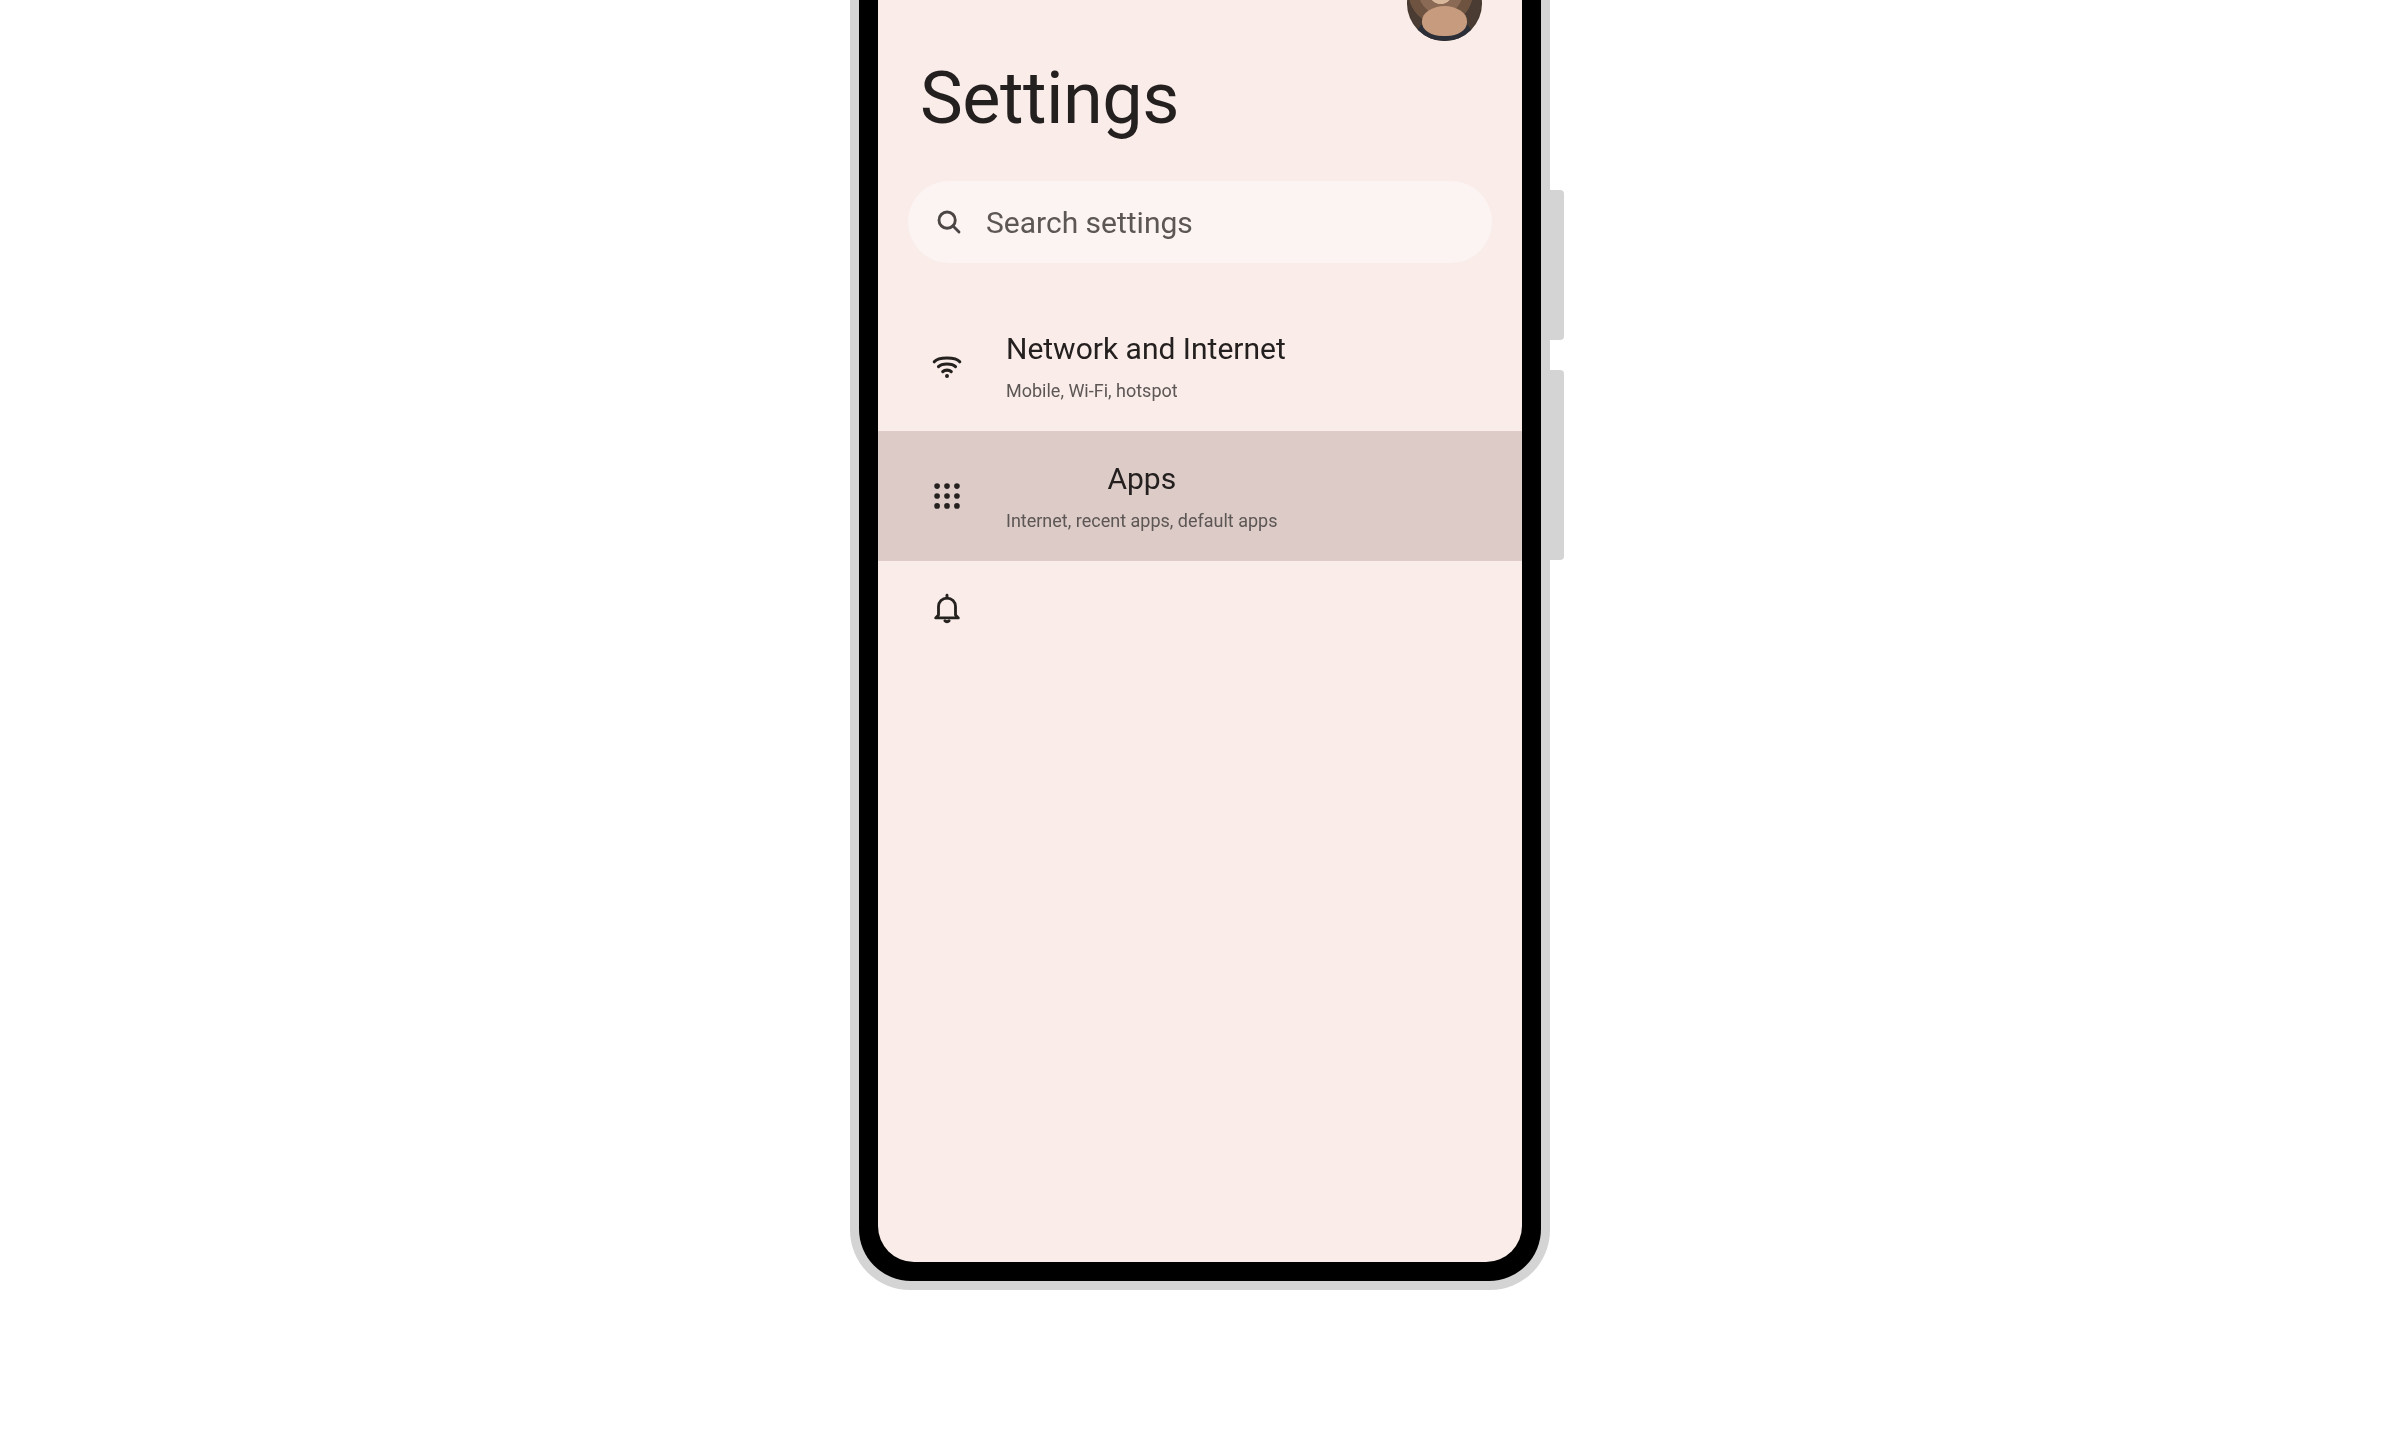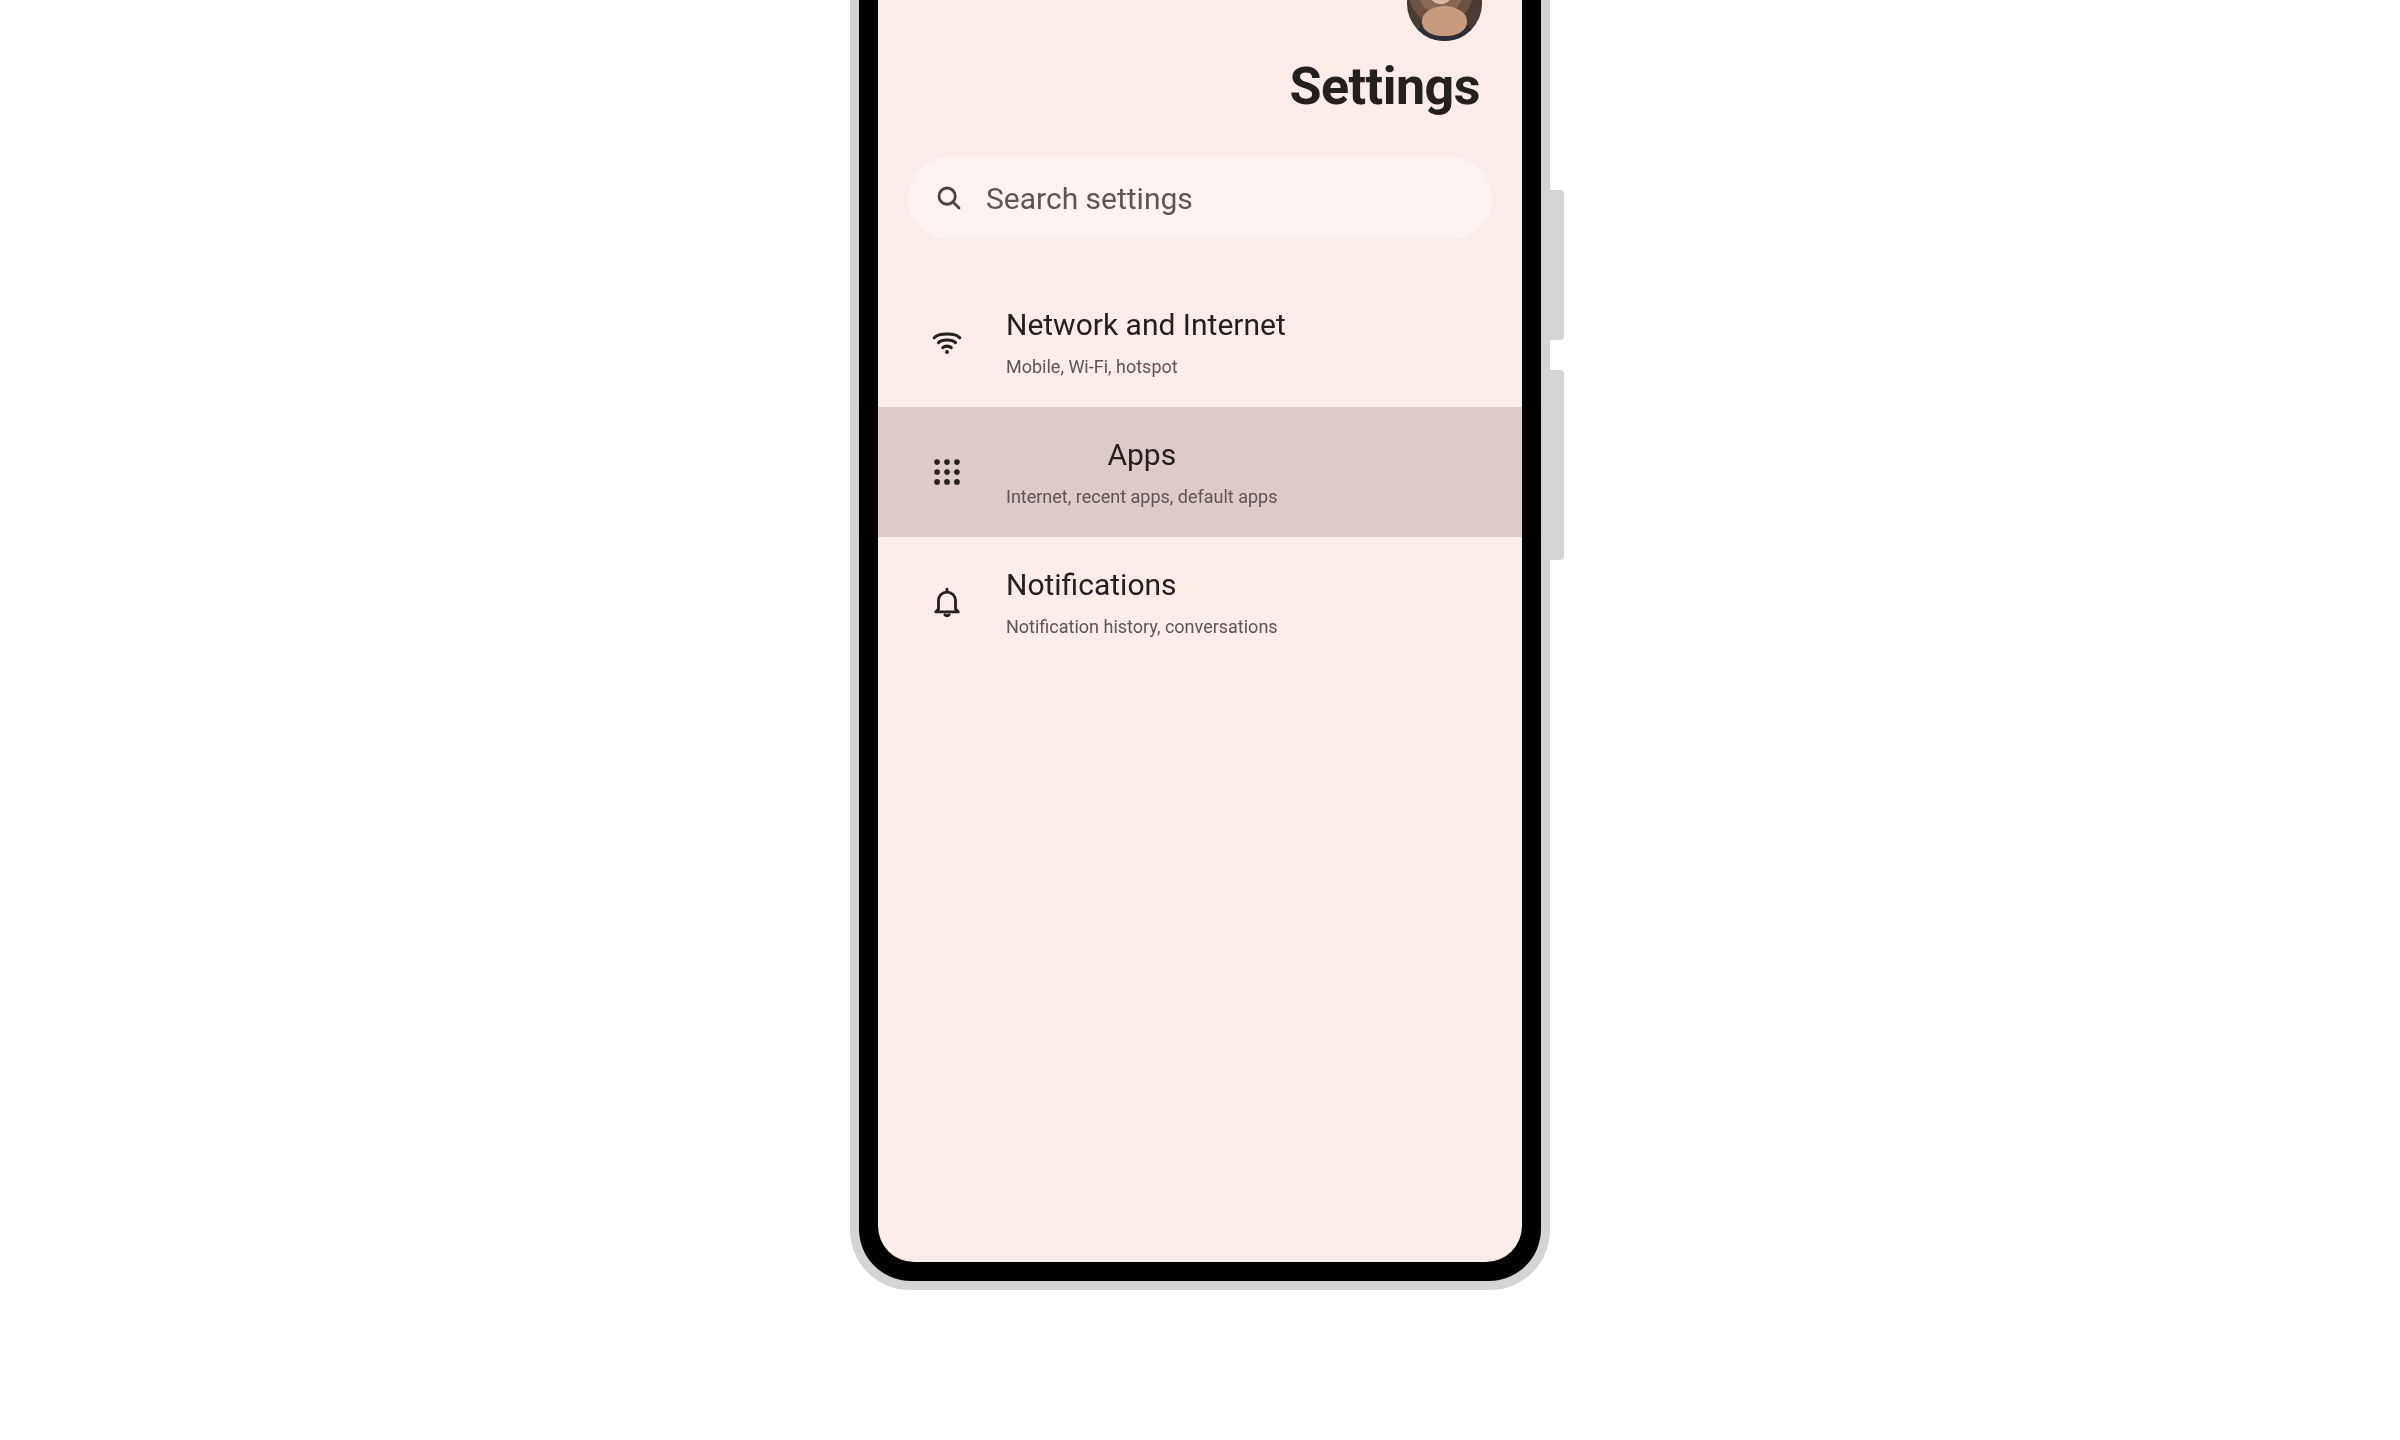--- a/index.html
+++ b/index.html
@@ -77,25 +77,24 @@
     content:"";
     position:absolute;
     left:15px; top:40px;
     width:45px; height:30px;
     background:#c79b7d;
     border-radius:50% 50% 45% 45%;
     box-shadow: 0 16px 0 6px #2c2f38;
   }
 
   .page-title {
-    font-size: 52px;
-    font-weight: 700;
+    font-size: 72px;
+    font-weight: 400;
     padding: 18px 42px 40px 42px;
     letter-spacing: -0.5px;
-    text-align: right;
   }
 
   
   .search-pill {
     margin: 0 30px 38px 30px;
     height: 82px;
     background: #fbf4f2;
     border-radius: 41px;
     display: flex;
     align-items: center;
@@ -187,20 +186,16 @@
     </div>
 
     <div class="item">
       <span class="icon-slot">
         <svg viewBox="0 0 24 24" fill="none" stroke="currentColor" stroke-width="2" stroke-linejoin="round" stroke-linecap="round">
           <path d="M6 17 V11 a6 6 0 0 1 12 0 V17 l2 2 H4 Z"></path>
           <path d="M10.5 21 a2 2 0 0 0 3 0"></path>
           <line x1="12" y1="3" x2="12" y2="5"></line>
         </svg>
       </span>
-      <div class="texts">
-        <span class="title">Notifications</span>
-        <span class="sub">Notification history, conversations</span>
-      </div>
     </div>
 
   </div>
 </div>
 
 </body></html>

